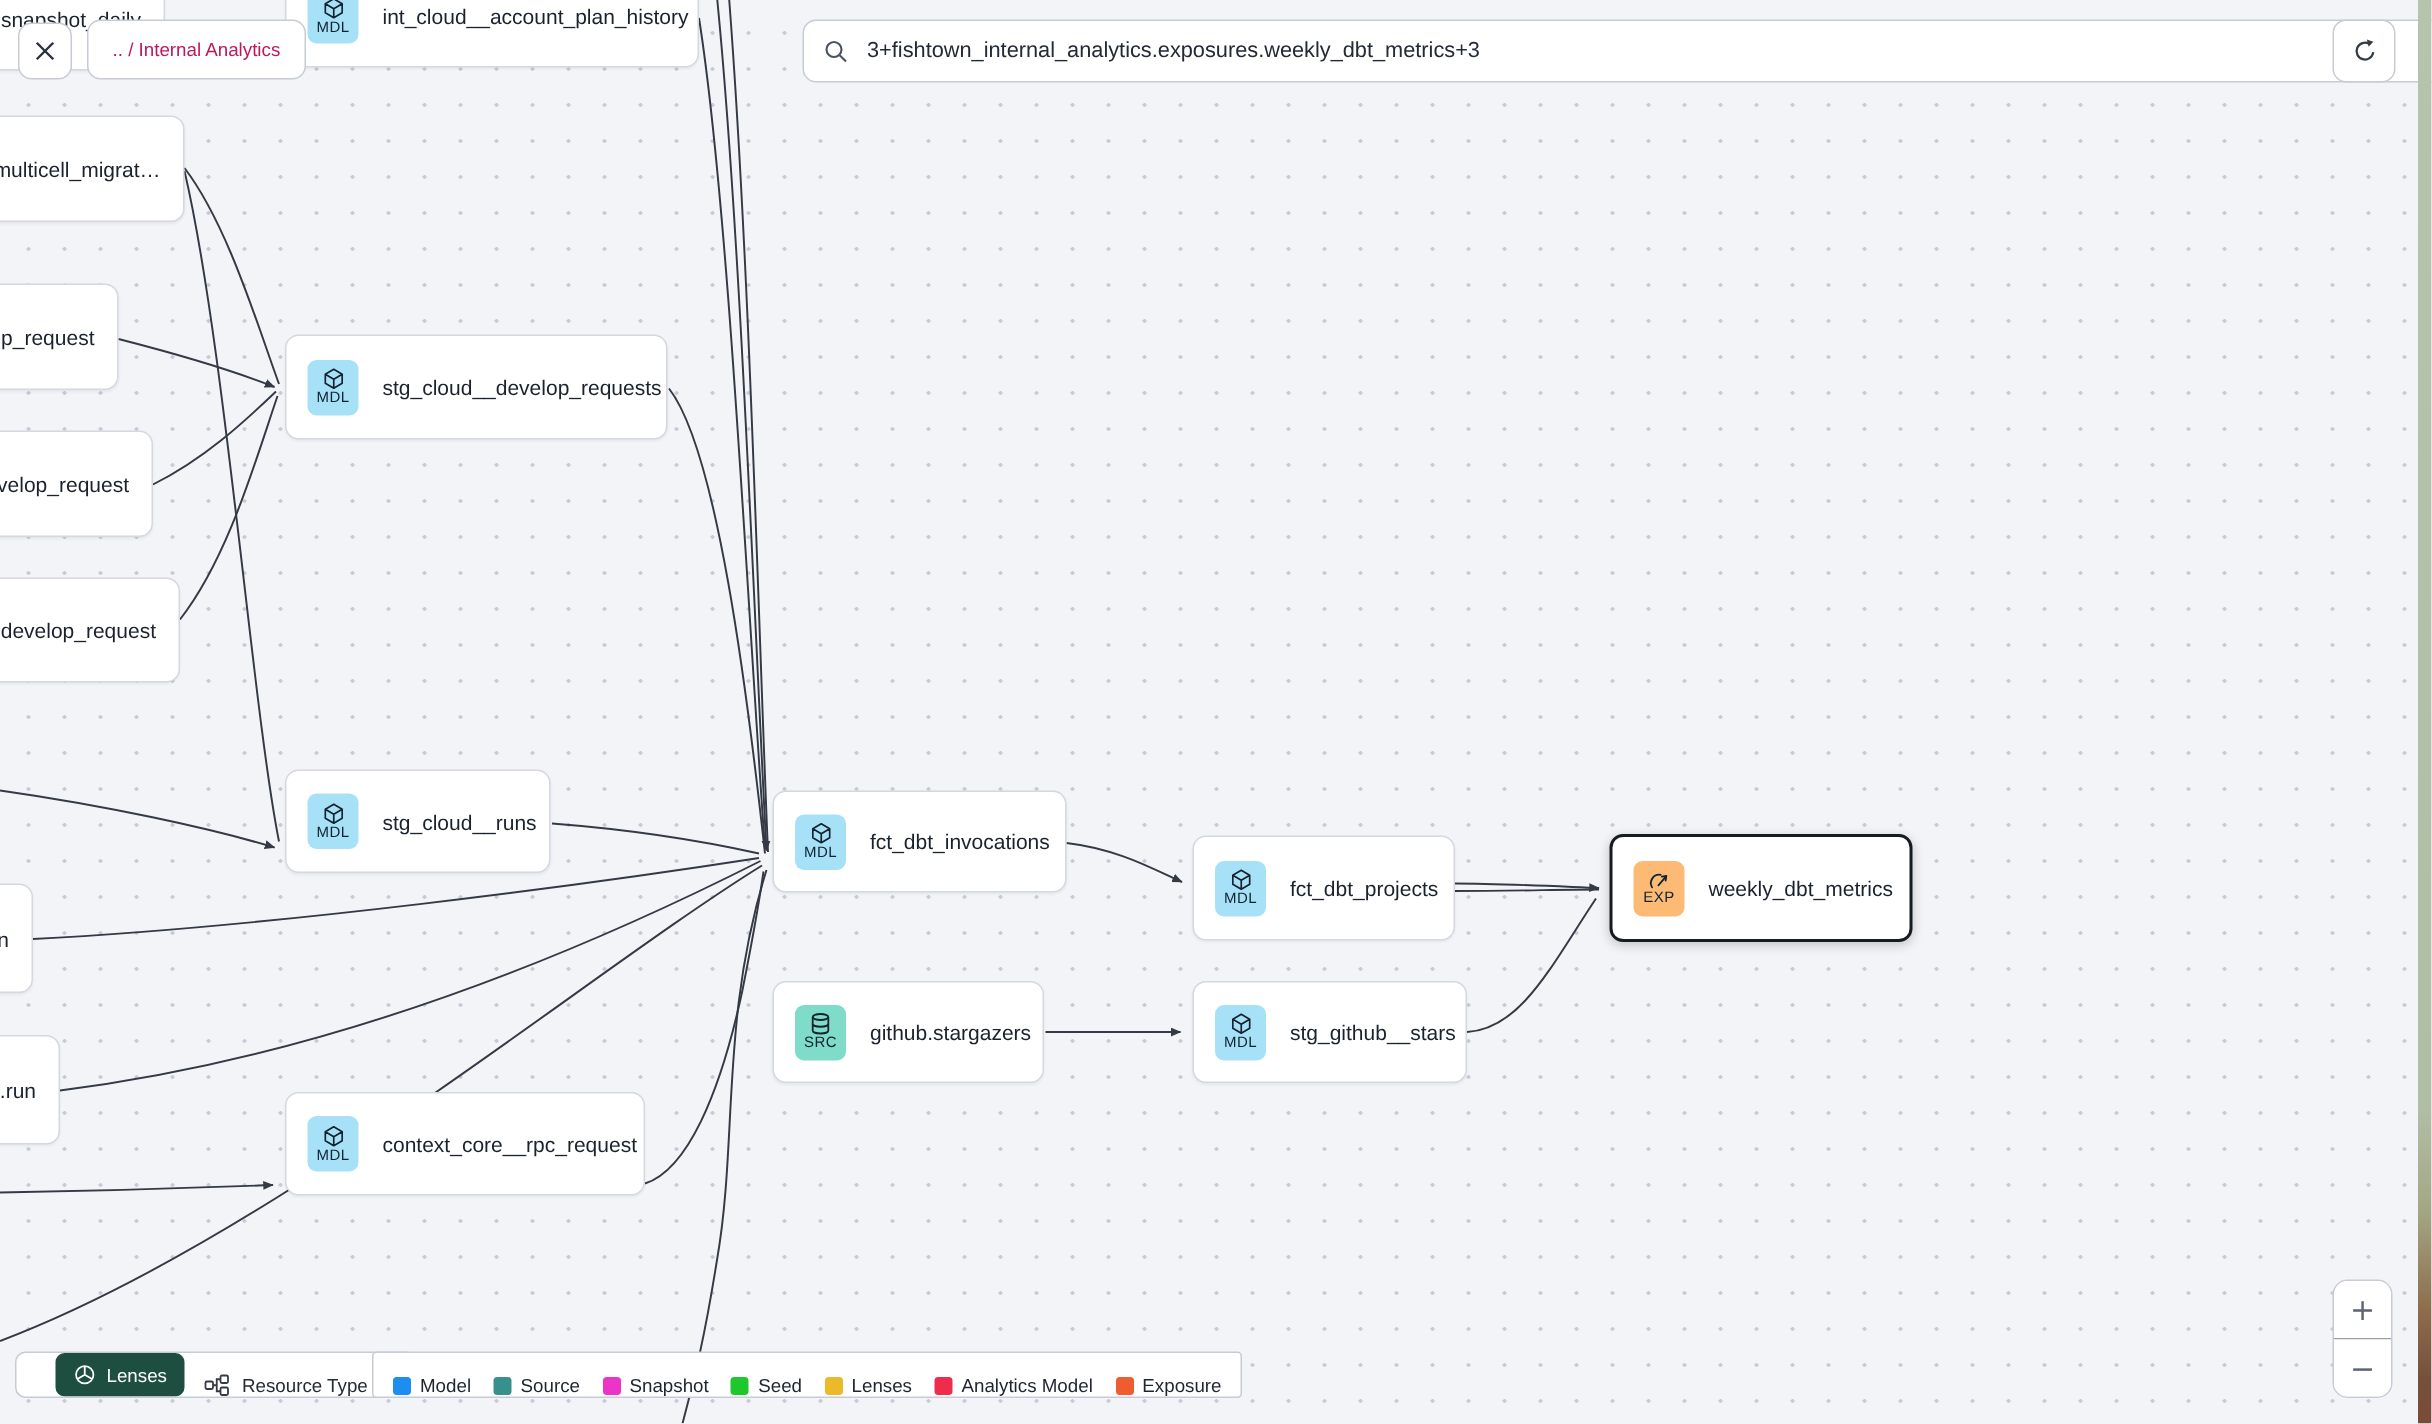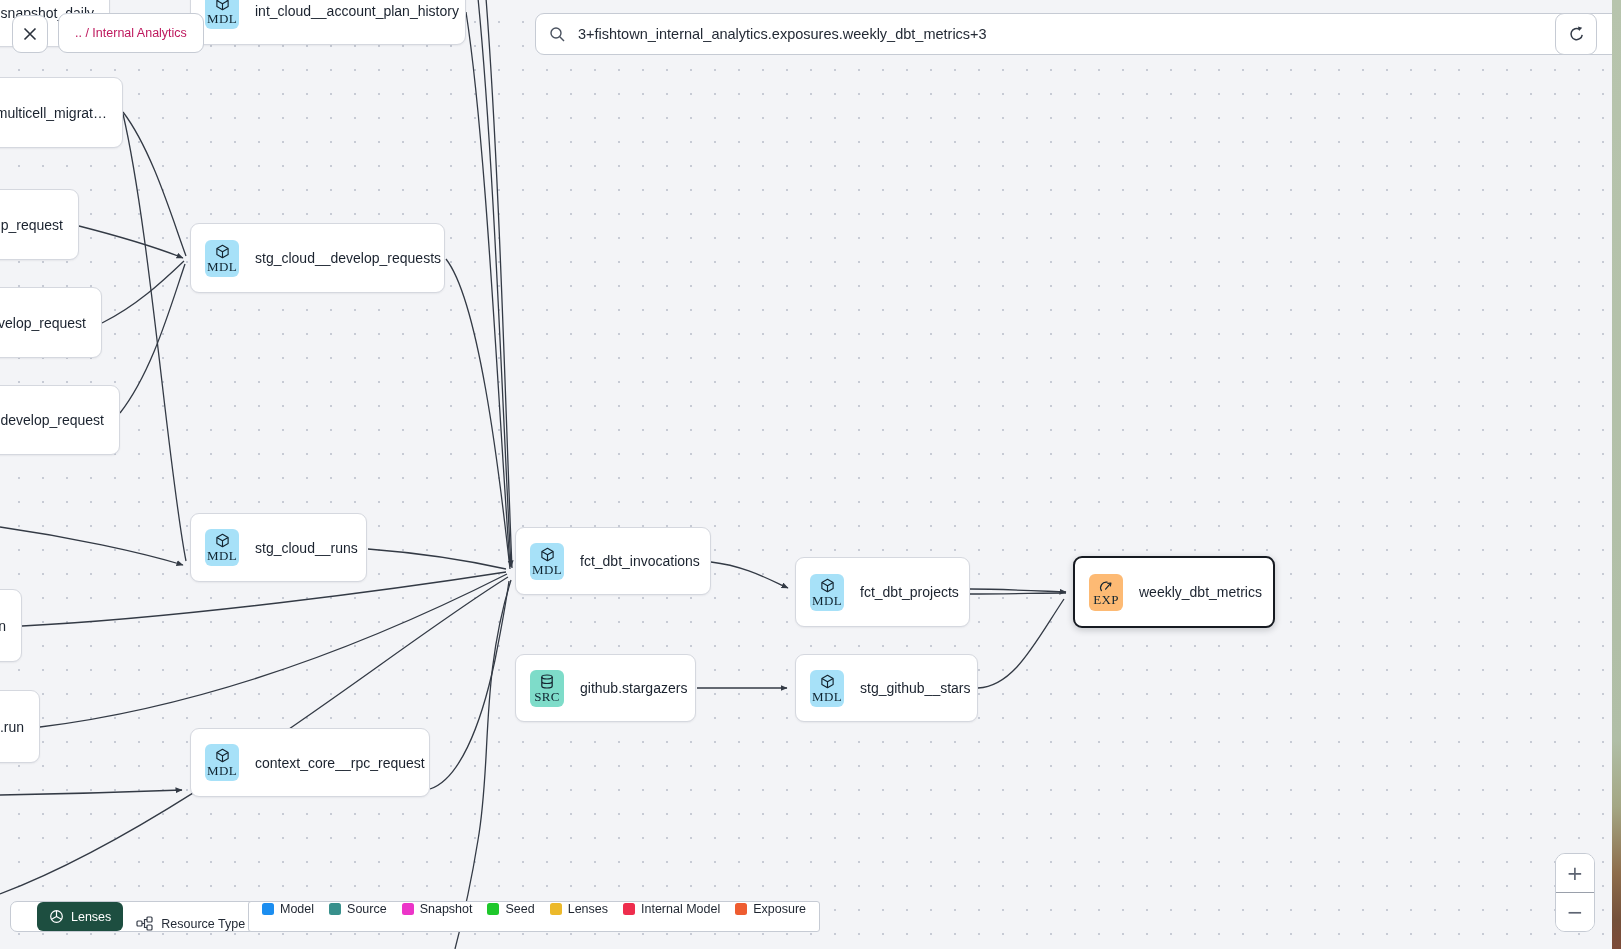--- a/index.html
+++ b/index.html
@@ -21,22 +21,22 @@
     display:flex;align-items:center;gap:16px;padding-left:14px;
     box-shadow:0 1px 2px rgba(20,24,33,.06);
   }
   #nodes .node.cut{justify-content:flex-end;padding-left:0;padding-right:15px}
   #nodes .node.selected{border:2px solid #161a21;box-shadow:0 2px 7px rgba(20,24,33,.22)}
   #nodes .badge{
     width:34px;height:37px;border-radius:6px;flex:0 0 auto;
     display:flex;flex-direction:column;align-items:center;justify-content:center;gap:1px;
   }
   #nodes .badge span{
-    font-family:Liberation Serif, serif;
-    font-size:13px;color:#0f2430;letter-spacing:.3px;line-height:1;
+    font-family:Liberation Sans, sans-serif;
+    font-size:10px;color:#0f2430;letter-spacing:.3px;line-height:1;
   }
   #nodes .label{font-size:14px;color:#1a222e;white-space:nowrap}
 
   .overlay{position:absolute;z-index:5;box-sizing:border-box}
   .btn{
     background:#fff;border:1px solid #c6cbd4;border-radius:9px;
     display:flex;align-items:center;justify-content:center;cursor:pointer;
   }
   #close-btn{left:12px;top:15px;width:36px;height:38px}
   #breadcrumb{left:58px;top:13px;height:40px;padding:0 16px;font-size:12.5px;color:#be185d}
@@ -59,21 +59,21 @@
   #lenses-btn{
     background:#1d4e40;color:#fff;display:flex;align-items:center;gap:7px;
     padding:0 12px;font-size:12.5px;border-radius:6px;cursor:pointer;margin-left:26px;
   }
   #resource-type{
     display:flex;align-items:flex-end;gap:8px;padding:0 13px;
     font-size:12.5px;color:#242b36;cursor:pointer;
   }
   #legend{
     left:248px;top:901px;height:31px;background:#fff;border:1px solid #c6cbd4;
-    border-radius:3px;display:flex;align-items:flex-start;padding:0 13px;gap:15px;
+    border-radius:3px;display:flex;align-items:flex-end;padding:0 13px;gap:15px;
   }
   .legend-item{display:flex;align-items:center;gap:6px;font-size:12.5px;color:#1e2530}
   .legend-swatch{width:12px;height:12px;border-radius:2.5px;display:inline-block}
 
   #zoomctl{
     left:1555px;top:853px;width:40px;height:79px;background:#fff;
     border:1px solid #c6cbd4;border-radius:10px;display:flex;flex-direction:column;
     overflow:hidden;
   }
   #zoomctl .zbtn{
@@ -301,21 +301,21 @@
       <span class="legend-item">
         <span class="legend-swatch" style="background: rgb(30, 199, 43);"></span>
         <span>Seed</span>
       </span>
       <span class="legend-item">
         <span class="legend-swatch" style="background: rgb(236, 185, 43);"></span>
         <span>Lenses</span>
       </span>
       <span class="legend-item">
         <span class="legend-swatch" style="background: rgb(238, 45, 77);"></span>
-        <span>Internal Model</span>
+        <span>Analytics Model</span>
       </span>
       <span class="legend-item">
         <span class="legend-swatch" style="background: rgb(238, 92, 48);"></span>
         <span>Exposure</span>
       </span>
     </div>
 
   <div class="overlay" id="zoomctl">
     <button class="zbtn">
       <span>+</span>

